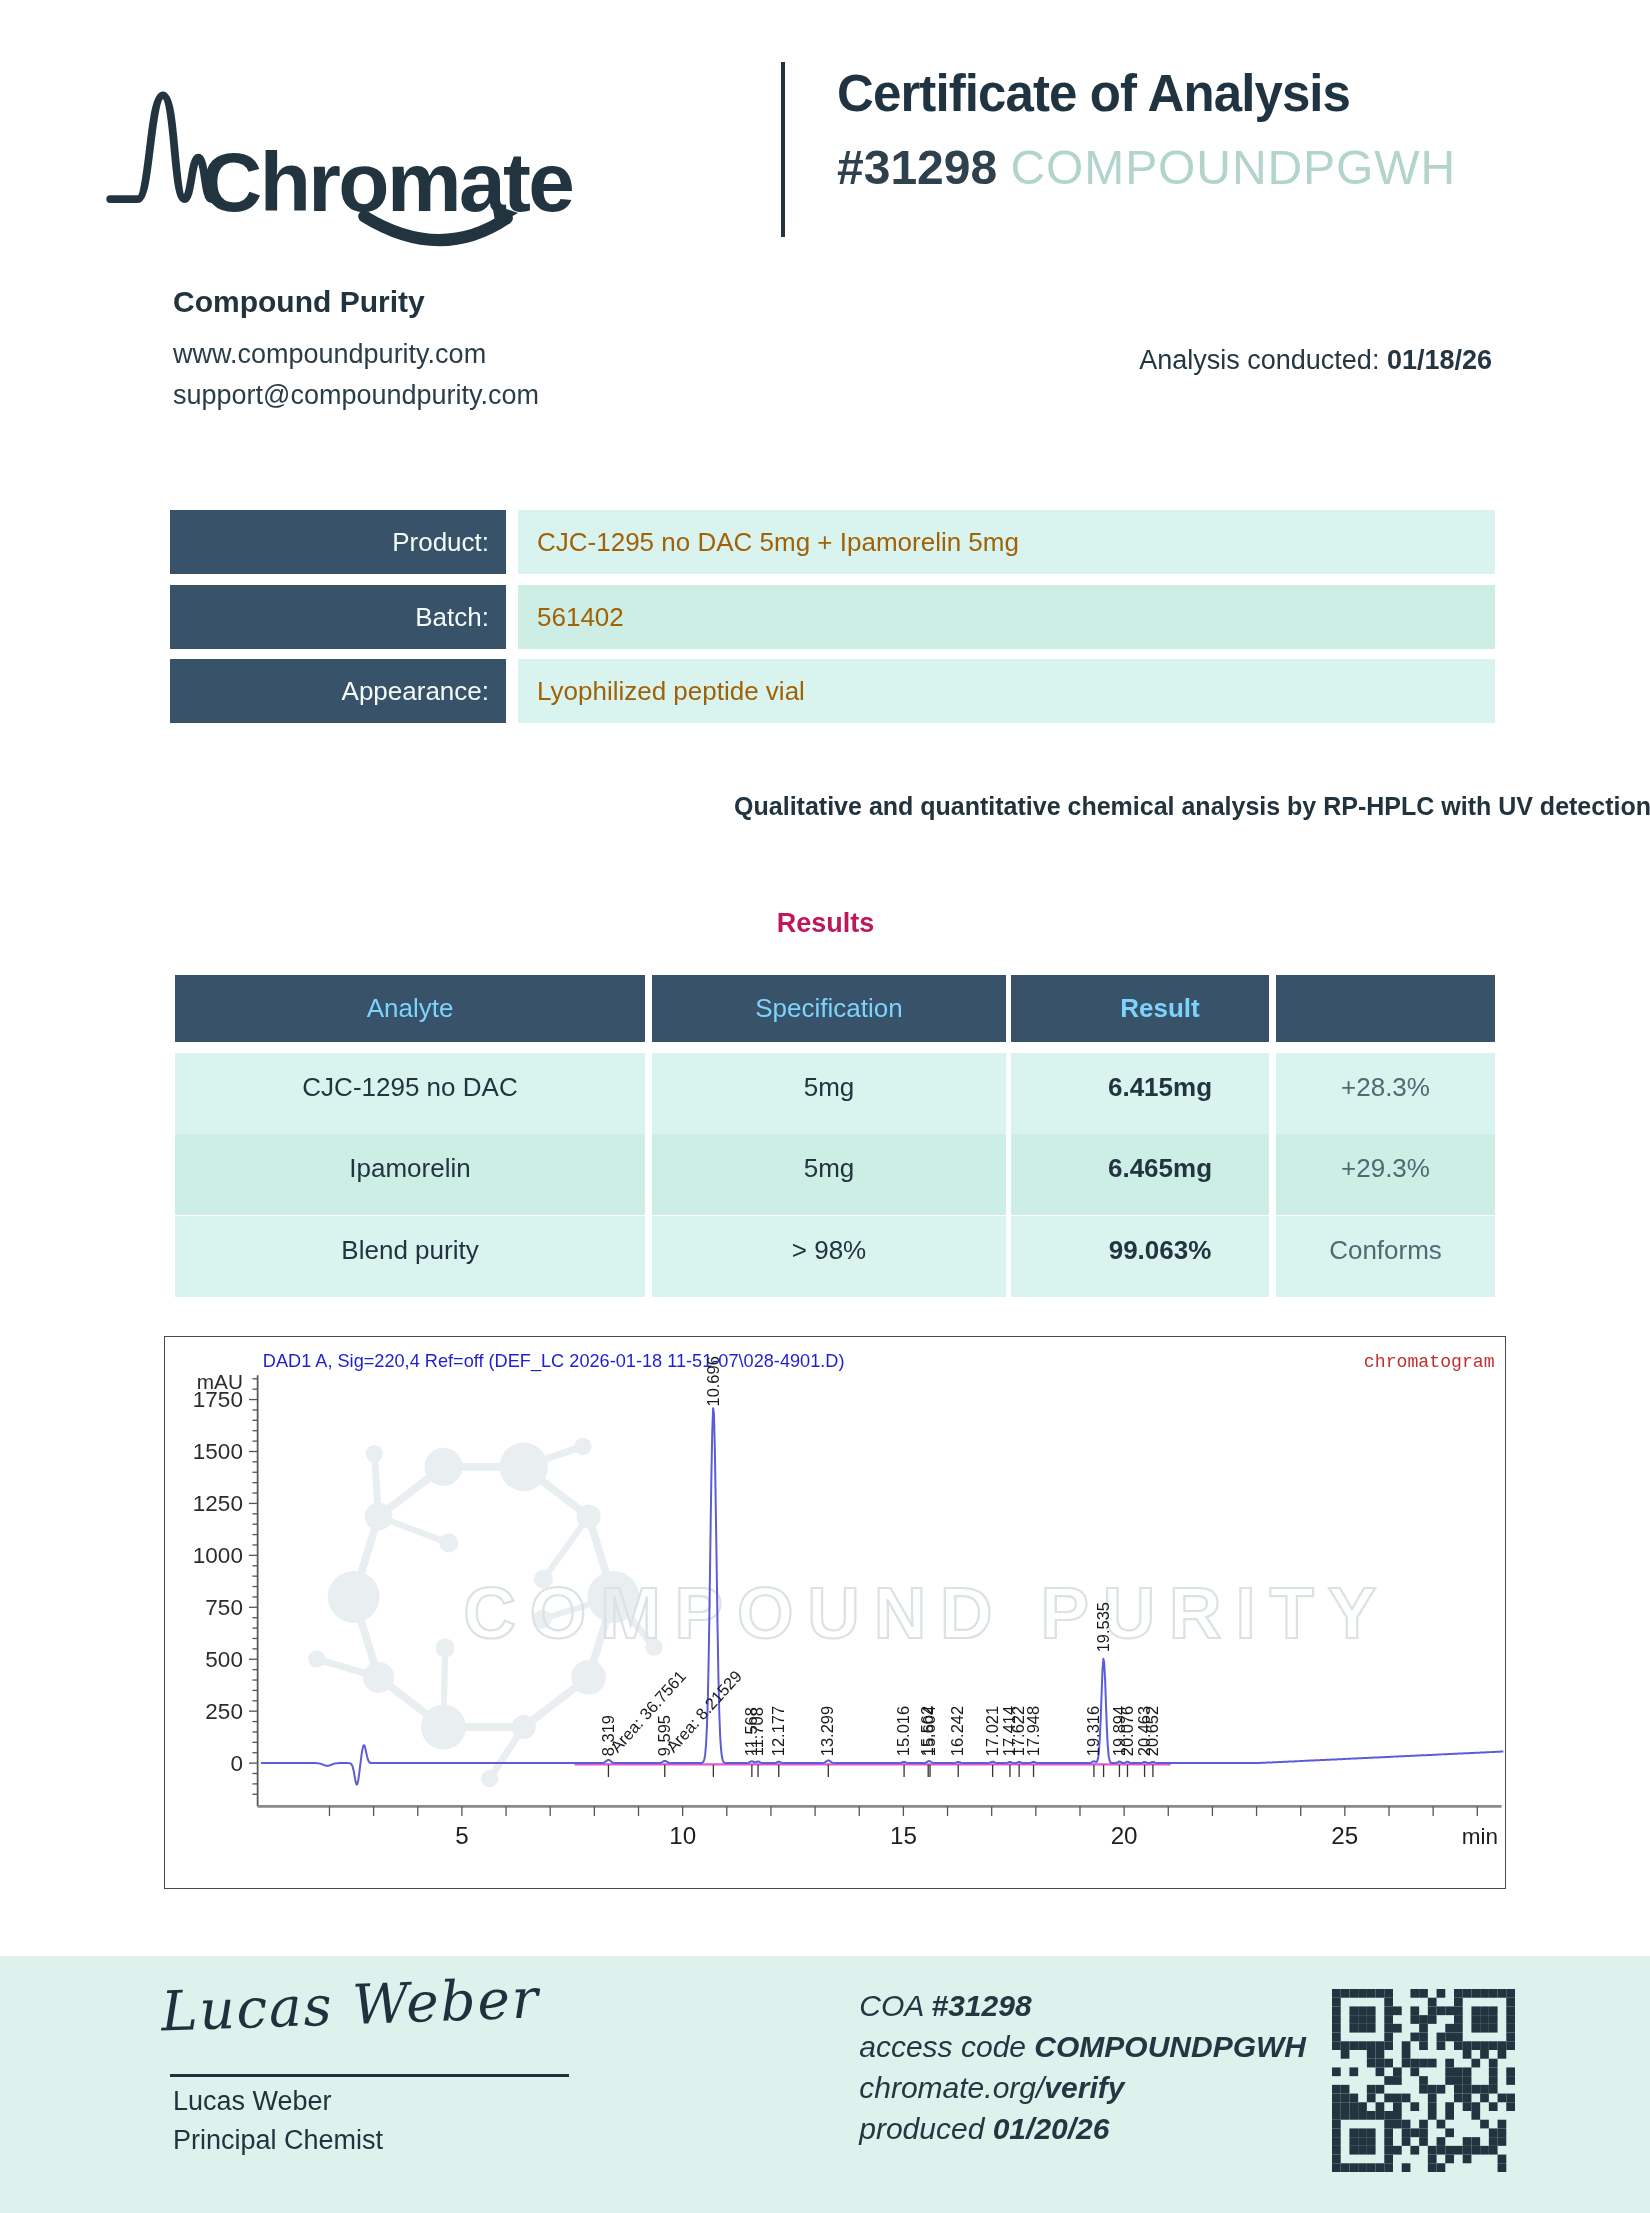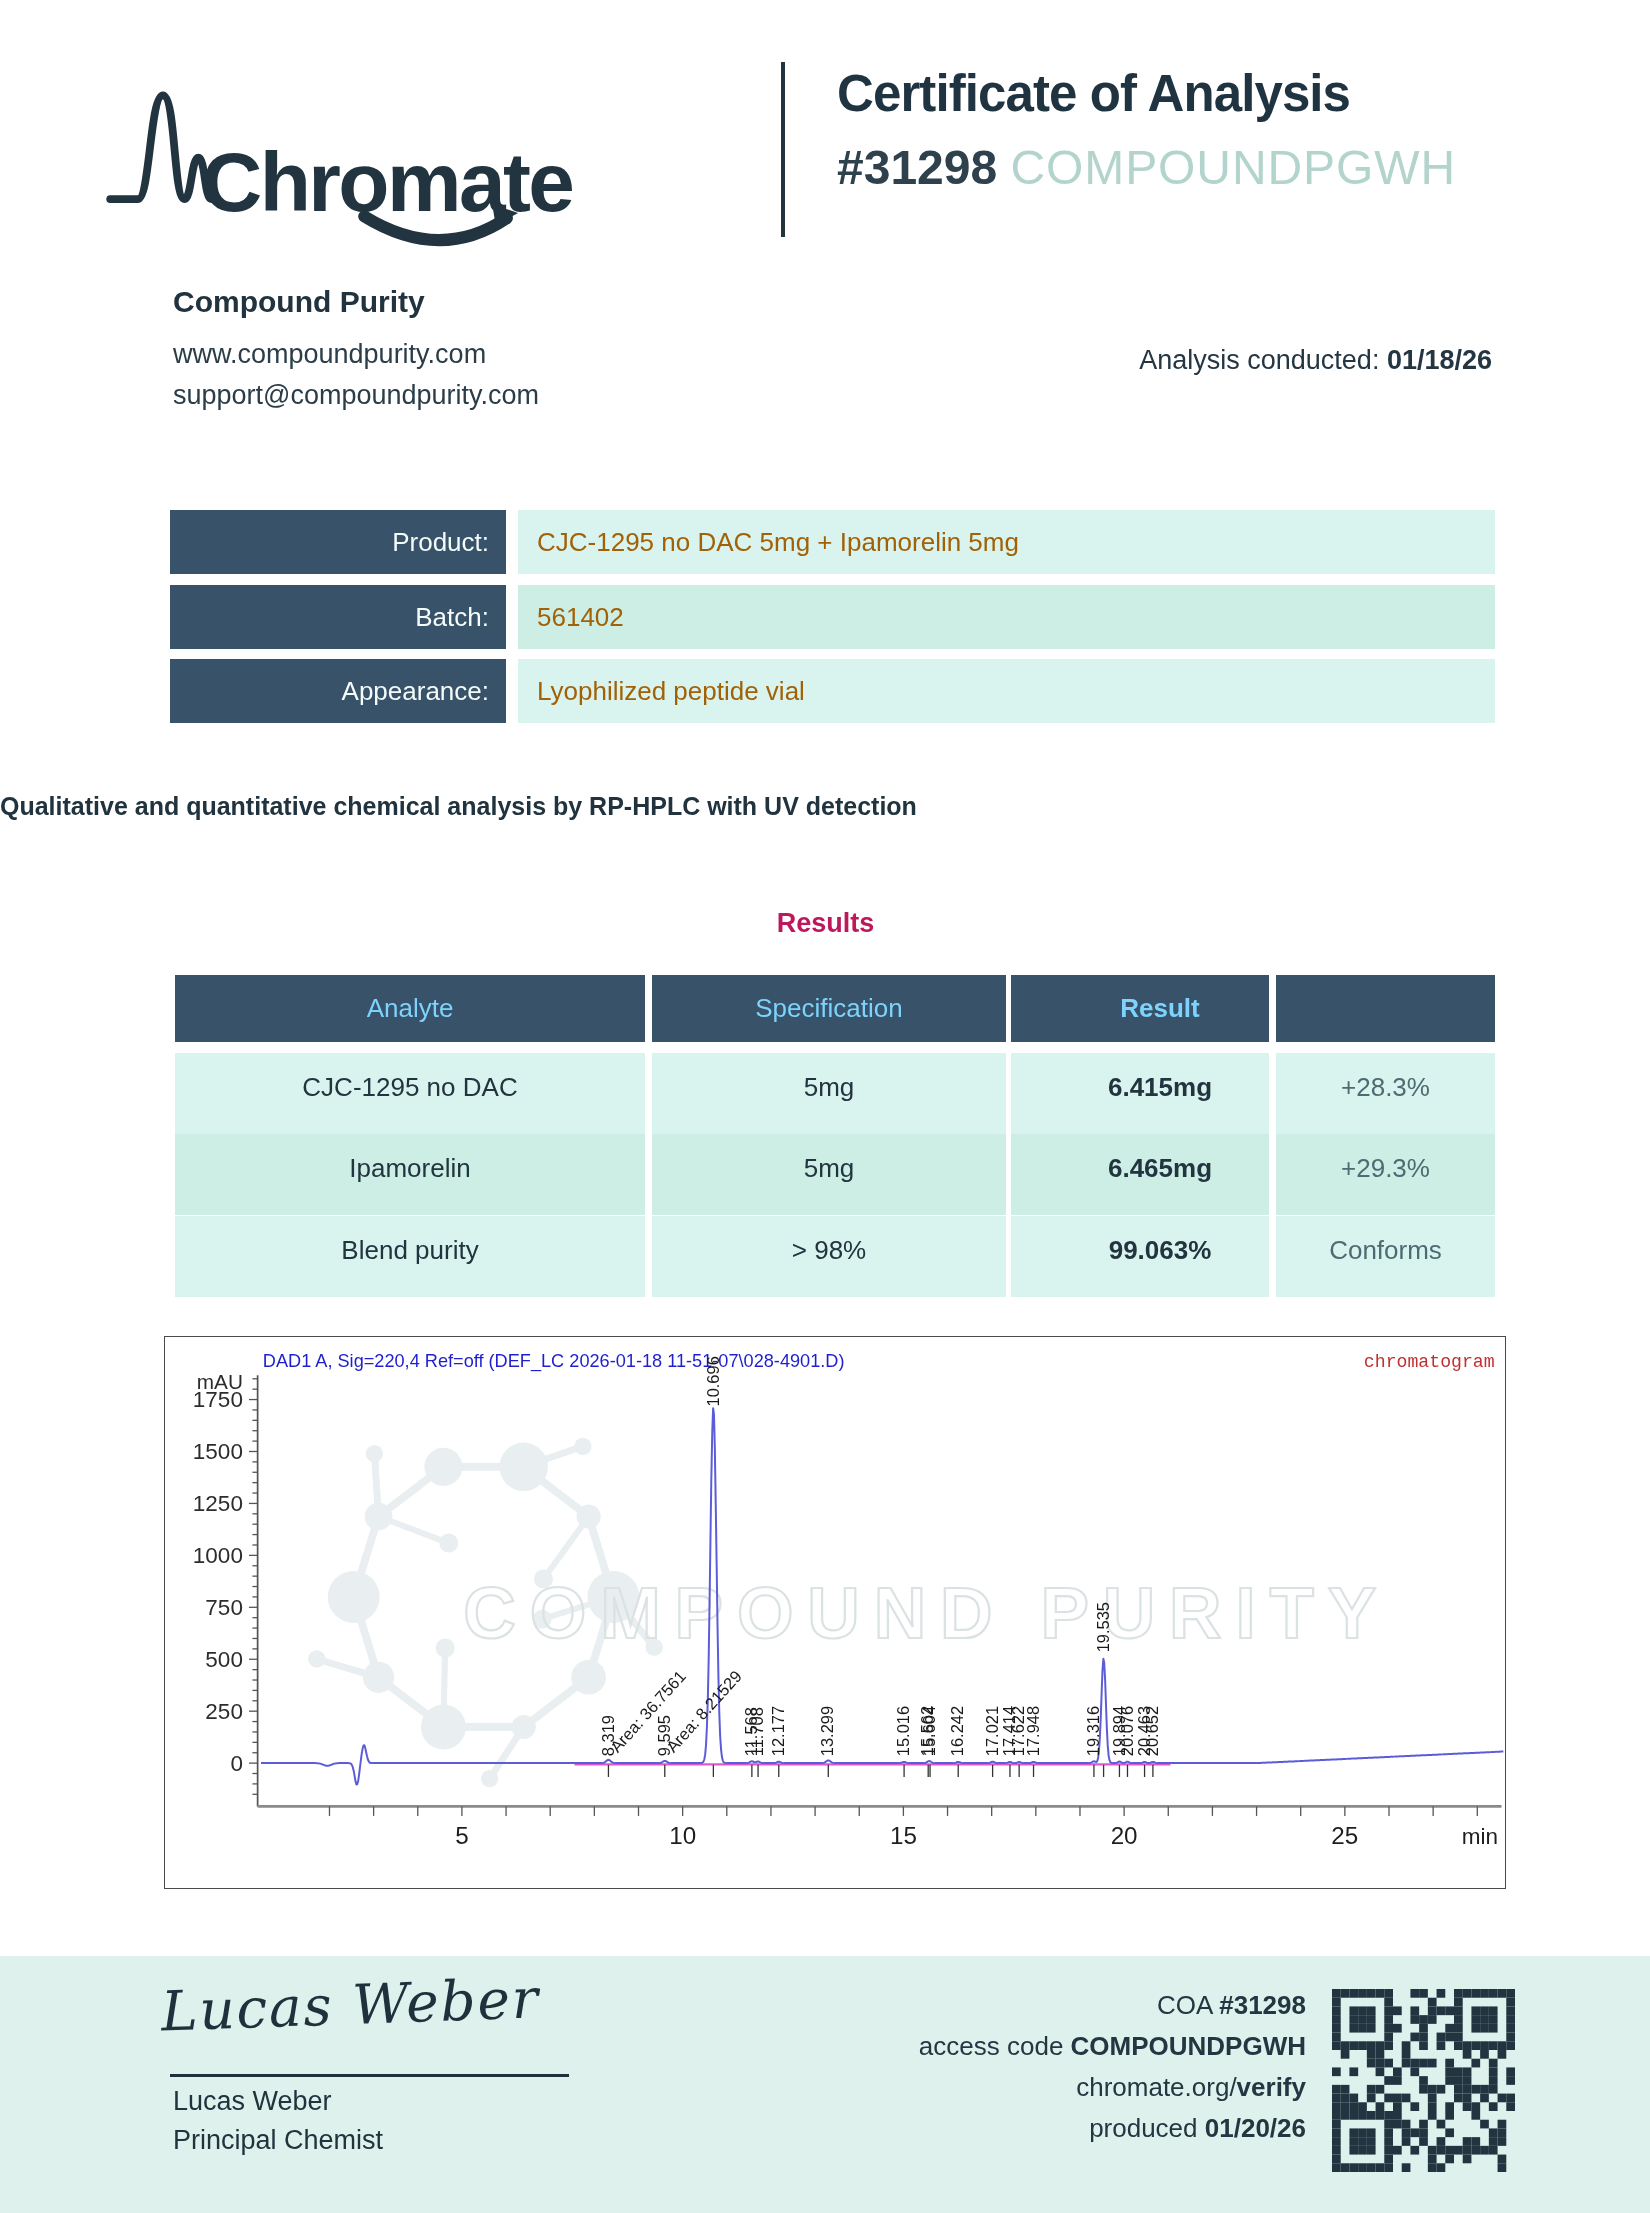--- a/index.html
+++ b/index.html
@@ -23,21 +23,21 @@
   .dates b{font-weight:700;}
 
   
   .p-label{left:170px;width:336px;height:64px;background:#375269;color:#f4fbf9;
            font-size:26px;line-height:64px;text-align:right;padding-right:17px;box-sizing:border-box;}
   .p-value{left:518px;width:977px;height:64px;font-size:26px;line-height:64px;
            padding-left:19px;box-sizing:border-box;color:#a16207;}
   .bg-mint-a{background:#d9f3ee;}
   .bg-mint-b{background:#cdeee5;}
 
-  .method{left:0;top:792px;width:1651px;text-align:left;font-size:25px;font-weight:700;color:#21333e;}
+  .method{left:0;top:792px;width:1651px;text-align:right;font-size:25px;font-weight:700;color:#21333e;}
   .results-h{left:0;top:908px;width:1651px;text-align:center;font-size:27px;font-weight:700;color:#be185d;}
 
   
   .cell{height:81px;line-height:69px;text-align:center;font-size:26px;box-sizing:border-box;}
   .rt-head{background:#375269;color:#7dd3fc;height:67px;line-height:67px;}
   .c1{left:175px;width:470px;}
   .c2{left:652px;width:354px;}
   .c3{left:1011px;width:258px;}
   .c4{left:1276px;width:219px;}
   .bold{font-weight:700;padding-left:40px;}
@@ -48,21 +48,21 @@
               box-sizing:border-box;background:#ffffff;}
   .chart-wrap svg{width:100%;height:100%;display:block;}
 
   
   .footer-band{left:0;top:1956px;width:1651px;height:258px;background:#dff1ec;}
   .sig-script{left:161px;top:1973px;font-family:"DejaVu Serif",serif;font-style:italic;
               font-size:55px;color:#1f313c;transform:rotate(-2deg);letter-spacing:1.7px;}
   .sig-line{left:170px;top:2074px;width:399px;height:2.6px;background:#1f313c;}
   .sig-name{left:173px;top:2086px;font-size:27px;color:#21333e;}
   .sig-title{left:173px;top:2125px;font-size:27px;color:#21333e;}
-  .foot-right{right:345px;top:1985px;text-align:right;font-size:26px;line-height:41px;color:#243642;}
+  .foot-right{right:345px;top:1985px;text-align:left;font-size:30px;line-height:41px;color:#243642;font-style:italic;}
   .foot-right b{font-weight:700;}
   .qr{left:1332px;top:1989px;width:183px;height:183px;}
 </style>
 </head>
 <body>
 
 <svg class="abs logo" viewBox="0 0 545 240">
   <path d="M6 178 H38 C52 178 52 58 67 58 C82 58 79 178 92 178 C100 178 100 130 108 130 C116 130 115 178 123 178 H130" fill="none" stroke="#22343f" stroke-width="9" stroke-linecap="round"></path>
   <text x="112" y="192" font-size="97" font-weight="700" letter-spacing="-3" fill="#22343f">Chromate</text>
   <path d="M300 198 Q 388 252 465 200" fill="none" stroke="#22343f" stroke-width="14" stroke-linecap="round"></path>

